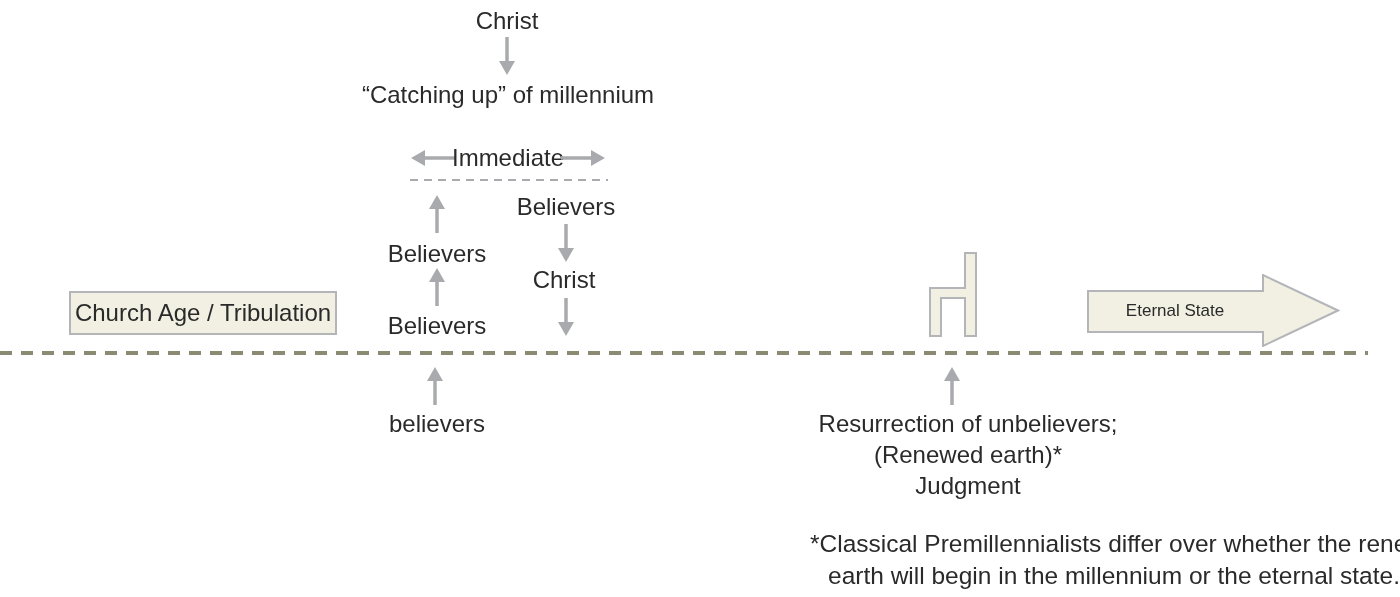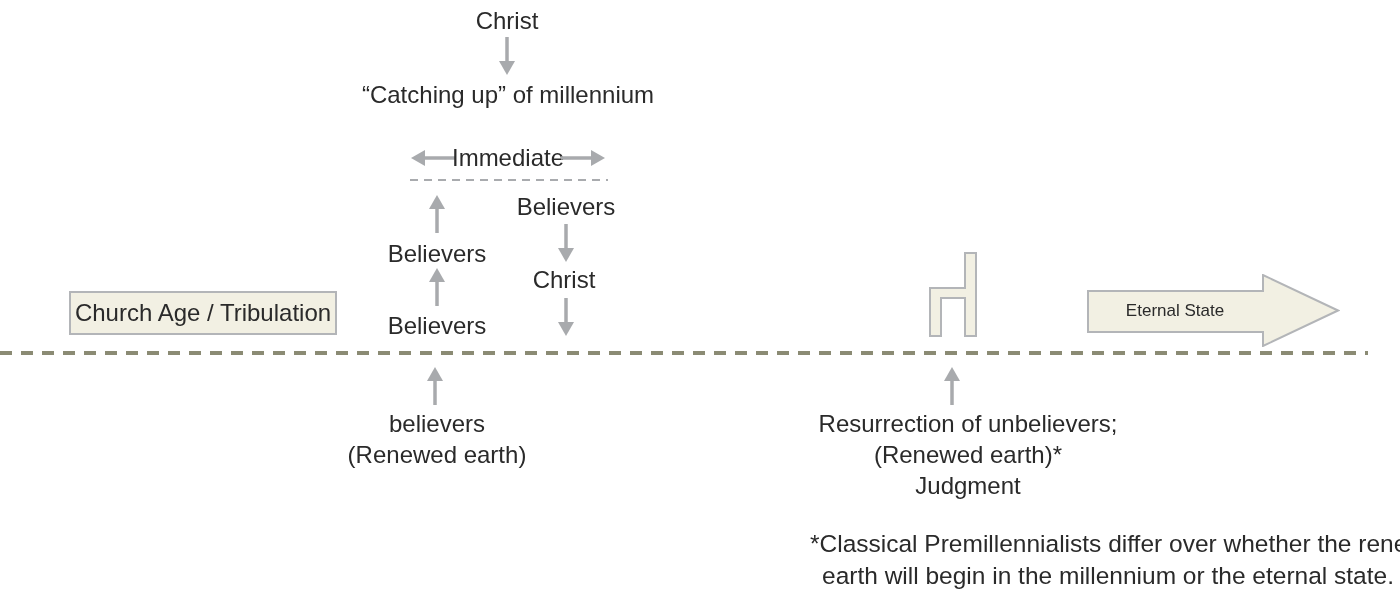--- a/index.html
+++ b/index.html
@@ -46,21 +46,21 @@
   }
   .eternal-label {
     position: absolute;
     left: 0; top: 16px;
     width: 176px; height: 42px;
     display: flex; align-items: center; justify-content: center;
     white-space: nowrap;
     font-size: 17px;
   }
   .footnote-line { white-space: nowrap; line-height: 32px; }
-  .fn-indent { padding-left: 12px; }
+  .fn-indent { padding-left: 12px; text-align: right; }
   .stack31 div { line-height: 31px; }
 </style>
 </head>
 <body>
 
 <div class="canvas">
 
   <div class="abs txt" style="left:407px; top:6px; width:200px;">Christ</div>
 
   <div class="abs arrow" style="left:498px; top:37px;">
@@ -139,21 +139,20 @@
   <div class="abs timeline" style="left:0; top:351px; width:1368px;"></div>
 
   <div class="abs arrow" style="left:426px; top:367px;">
     <svg width="18" height="38" viewBox="0 0 18 38">
       <polygon points="9,0 1,14 17,14" fill="currentColor"></polygon>
       <line x1="9" y1="12" x2="9" y2="38" stroke="currentColor" stroke-width="3.5"></line>
     </svg>
   </div>
   <div class="abs txt stack31" style="left:312px; top:408px; width:250px;">
     <div>believers</div>
-    <div>(Renewed earth)</div>
   </div>
 
   <div class="abs arrow" style="left:943px; top:367px;">
     <svg width="18" height="38" viewBox="0 0 18 38">
       <polygon points="9,0 1,14 17,14" fill="currentColor"></polygon>
       <line x1="9" y1="12" x2="9" y2="38" stroke="currentColor" stroke-width="3.5"></line>
     </svg>
   </div>
   <div class="abs txt stack31" style="left:802px; top:408px; width:300px;margin-left:16px;">
     <div>Resurrection of unbelievers;</div>

